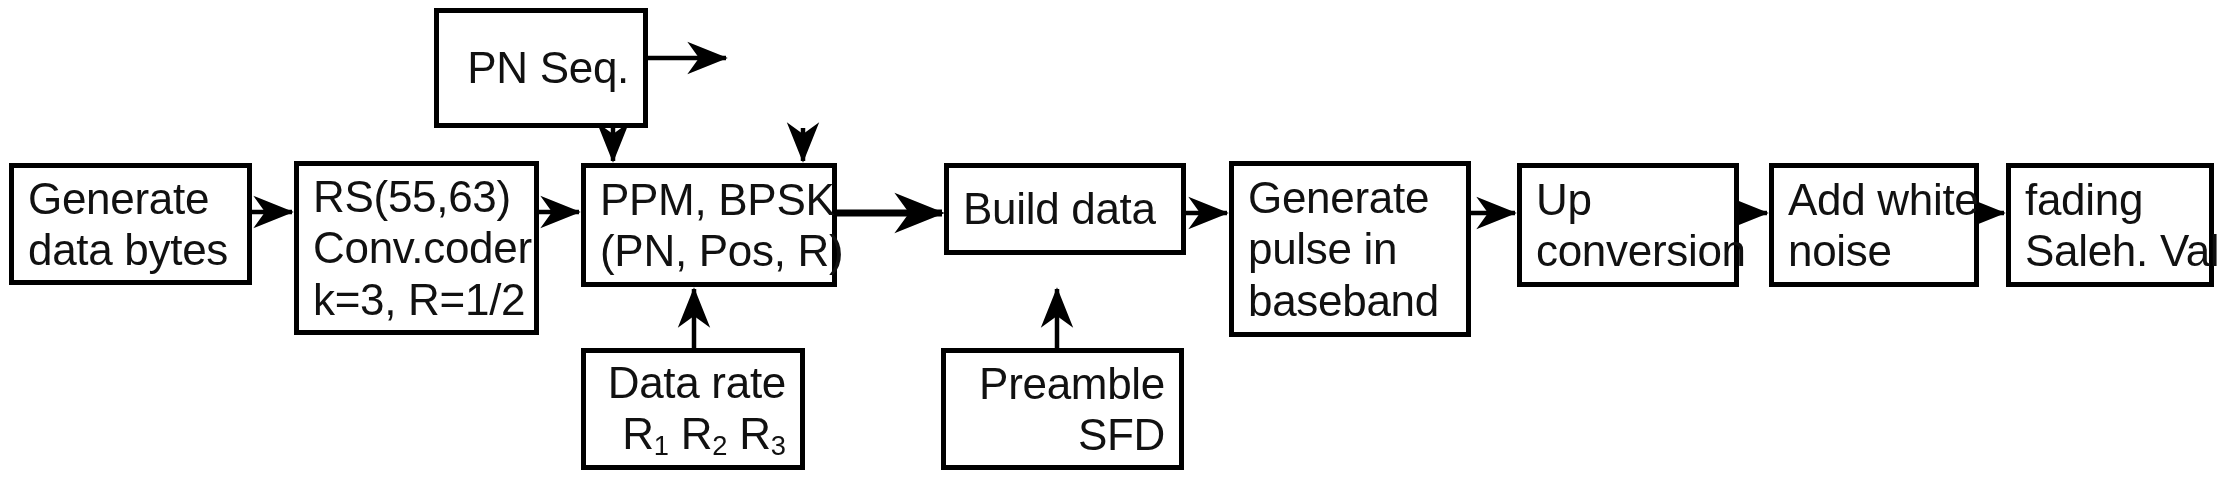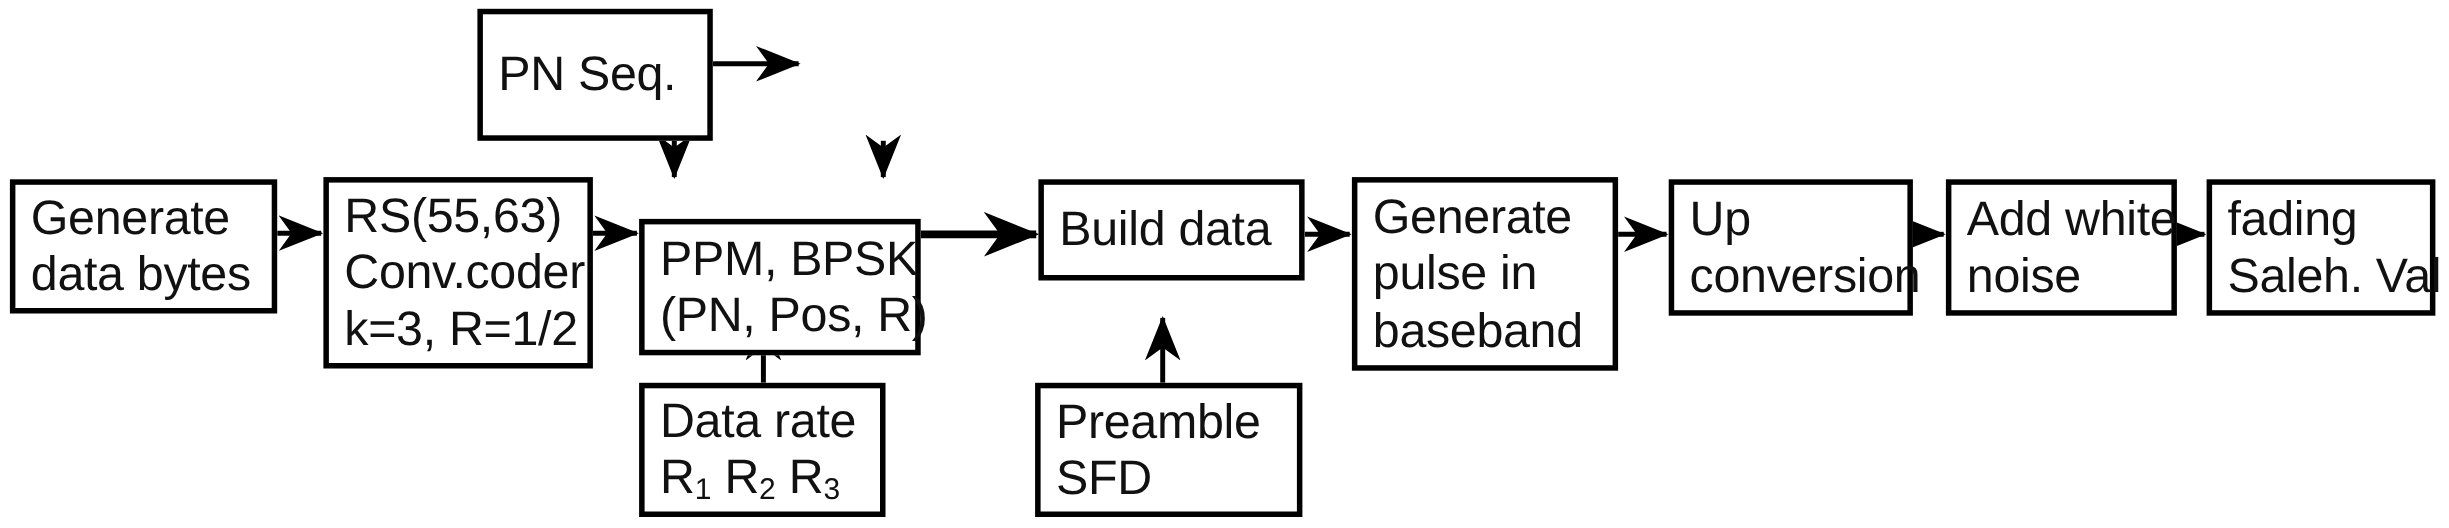--- a/index.html
+++ b/index.html
@@ -32,21 +32,21 @@
   }
   .node .line {
     display: block;
     width: 100%;
     color: #111111;
     font-size: 44px;
     line-height: 1.16;
     letter-spacing: -0.3px;
     white-space: nowrap;
   }
-  .node.center .line { text-align: left; }
+  .node.center .line { text-align: right; }
   .node.center { align-items: center; }
   .line sub {
     font-size: 0.62em;
     vertical-align: -0.22em;
     letter-spacing: 0;
   }
   svg.wires {
     position: absolute;
     left: 0;
     top: 0;
@@ -89,21 +89,21 @@
     </div>
     <div class="node" style="left: 9px; top: 163px; width: 243px; height: 122px; border-color: rgb(0, 0, 0);">
       <span class="line">Generate</span>
       <span class="line">data bytes</span>
     </div>
     <div class="node" style="left: 294px; top: 161px; width: 245px; height: 174px; border-color: rgb(0, 0, 0);">
       <span class="line">RS(55,63)</span>
       <span class="line">Conv.coder</span>
       <span class="line">k=3, R=1/2</span>
     </div>
-    <div class="node" style="left: 581px; top: 163px; width: 256px; height: 124px; border-color: rgb(0, 0, 0); margin-top: 36px;">
+    <div class="node" style="left: 581px; top: 163px; width: 256px; height: 124px; border-color: rgb(0, 0, 0);">
       <span class="line">PPM, BPSK</span>
       <span class="line">(PN, Pos, R)</span>
     </div>
     <div class="node" style="left: 944px; top: 163px; width: 242px; height: 92px; border-color: rgb(0, 0, 0);">
       <span class="line">Build data</span>
     </div>
     <div class="node" style="left: 1229px; top: 161px; width: 242px; height: 176px; border-color: rgb(0, 0, 0);">
       <span class="line">Generate</span>
       <span class="line">pulse in</span>
       <span class="line">baseband</span>

